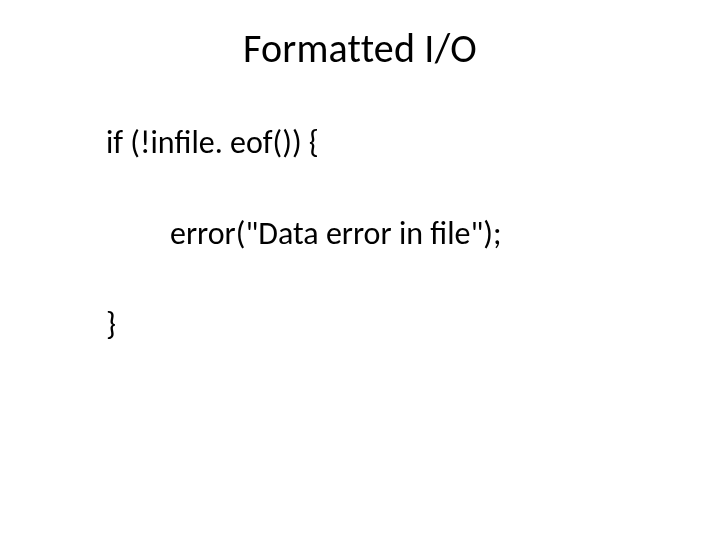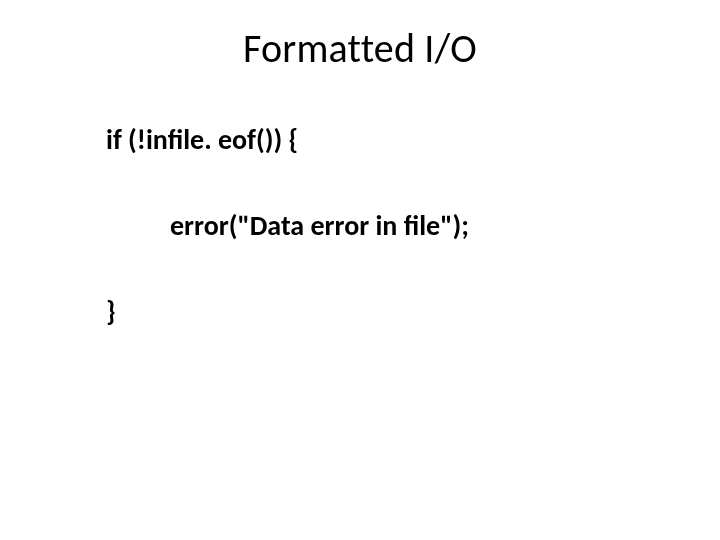--- a/index.html
+++ b/index.html
@@ -21,22 +21,22 @@
       font-weight: 400;
       text-align: center;
       margin-bottom: 36px;
       letter-spacing: 0.2px;
     }
     .body {
       padding-left: 106px;
       padding-right: 40px;
     }
     .line {
-      font-size: 28px;
-      font-weight: 700;
+      font-size: 32px;
+      font-weight: 400;
       line-height: 1.35;
       margin-top: 48px;
     }
     .indent {
       padding-left: 64px;
     }
   </style>
 </head>
 <body>
 

